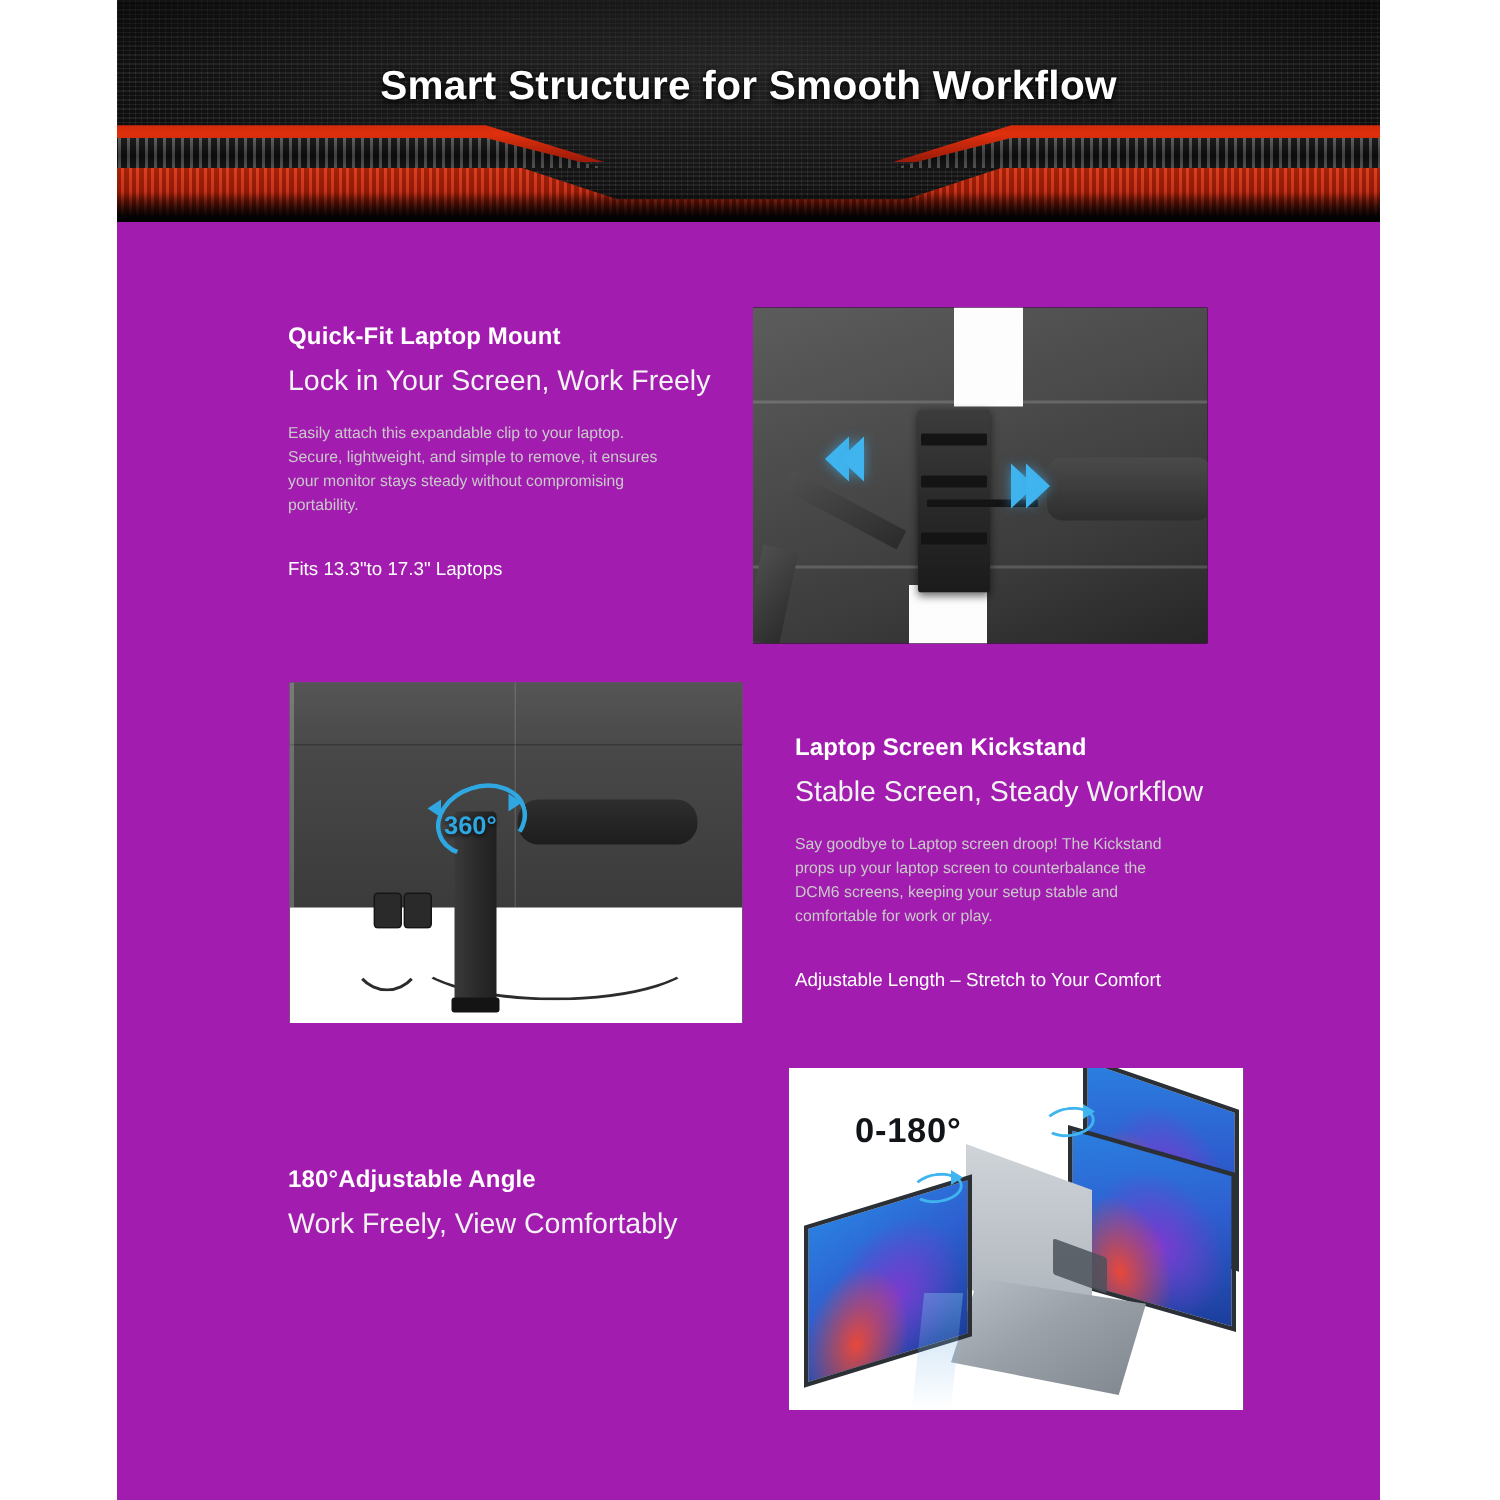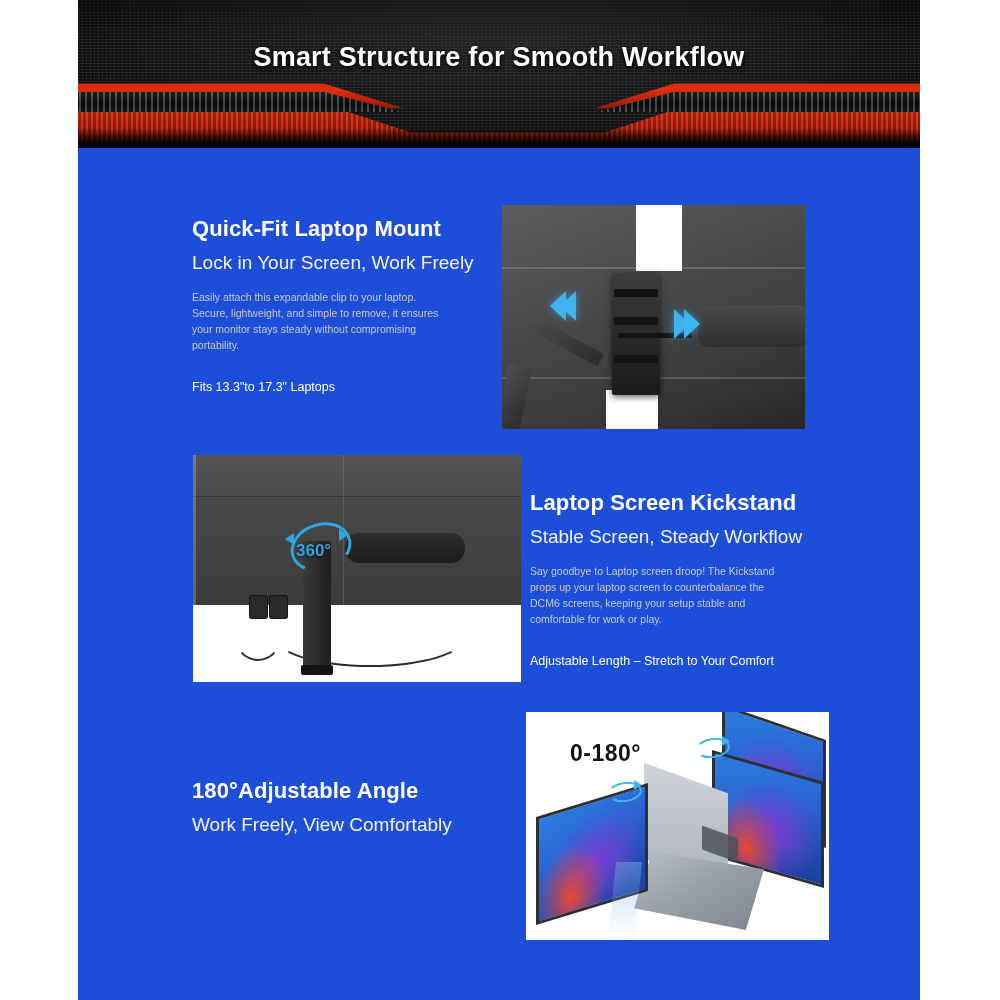--- a/index.html
+++ b/index.html
@@ -23,21 +23,21 @@
     background: #ffffff;
   }
 
   
   .panel {
     position: absolute;
     left: 78px;
     top: 0;
     width: 842px;
     height: 1000px;
-    background: #1d4ed8;
+    background: #a21caf;
     overflow: hidden;
   }
 
   
   .banner {
     position: absolute;
     left: 0;
     top: 0;
     width: 842px;
     height: 148px;
@@ -120,21 +120,21 @@
     text-shadow: 0 2px 5px rgba(0,0,0,.95), 0 0 2px rgba(0,0,0,.8);
     z-index: 5;
   }
 
   
   .section { position: absolute; }
 
   .copy { position: absolute; }
   .feat-title {
     color: #ffffff;
-    font-size: 22px;
+    font-size: 16px;
     font-weight: bold;
     letter-spacing: .1px;
     margin: 0 0 10px 0;
     white-space: nowrap;
   }
   .feat-sub {
     color: #f2f2f2;
     font-size: 19px;
     font-weight: normal;
     margin: 0 0 16px 0;
@@ -388,21 +388,21 @@
         </div>
         <div class="arrows" style="left:172px; top:104px;">
           <span class="chev chev-r"></span>
           <span class="chev chev-r" style="margin-left:-6px;"></span>
         </div>
       </div>
     </div>
 
     <div class="section" style="left:0; top:440px; width:842px; height:260px;">
 
-      <div class="shot" style="left:115px; top:15px; width:302px; height:227px;padding-left:26px;">
+      <div class="shot" style="left:115px; top:15px; width:302px; height:227px;">
         <div class="s2-bg"></div>
         <div class="s2-body"></div>
         <div class="s2-top"></div>
         <div class="s2-edge"></div>
         <div class="s2-div" style="left:150px;"></div>
         <div class="s2-handle" style="left:152px; top:78px; width:120px; height:30px;"></div>
         <div class="s2-port" style="left:56px; top:140px; width:17px; height:22px;"></div>
         <div class="s2-port" style="left:76px; top:140px; width:17px; height:22px;"></div>
         <div class="s2-cable" style="left:40px; top:150px; width:46px; height:52px;"></div>
         <div class="s2-cable" style="left:80px; top:150px; width:190px; height:58px;"></div>

